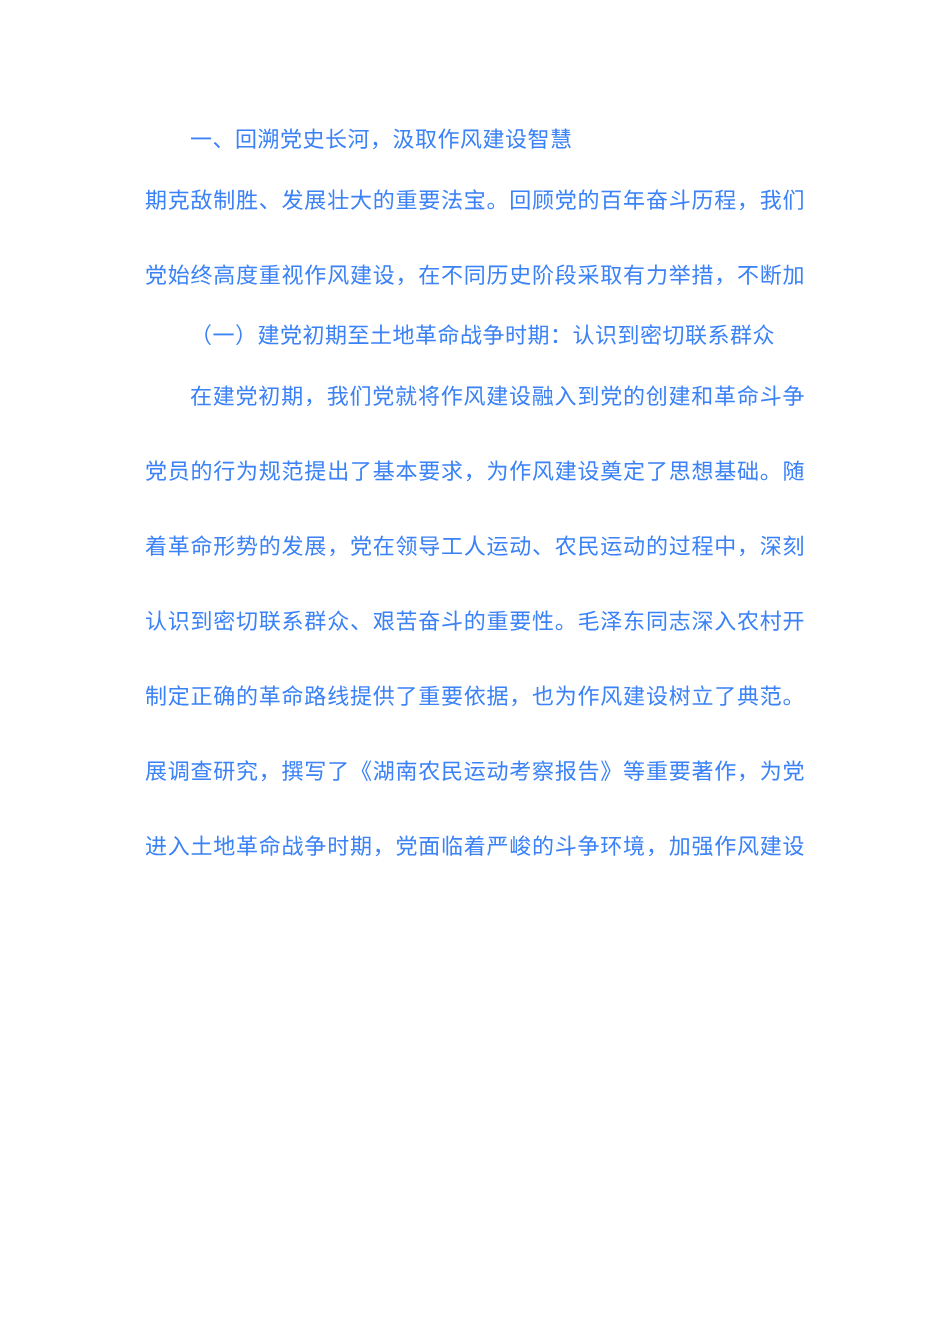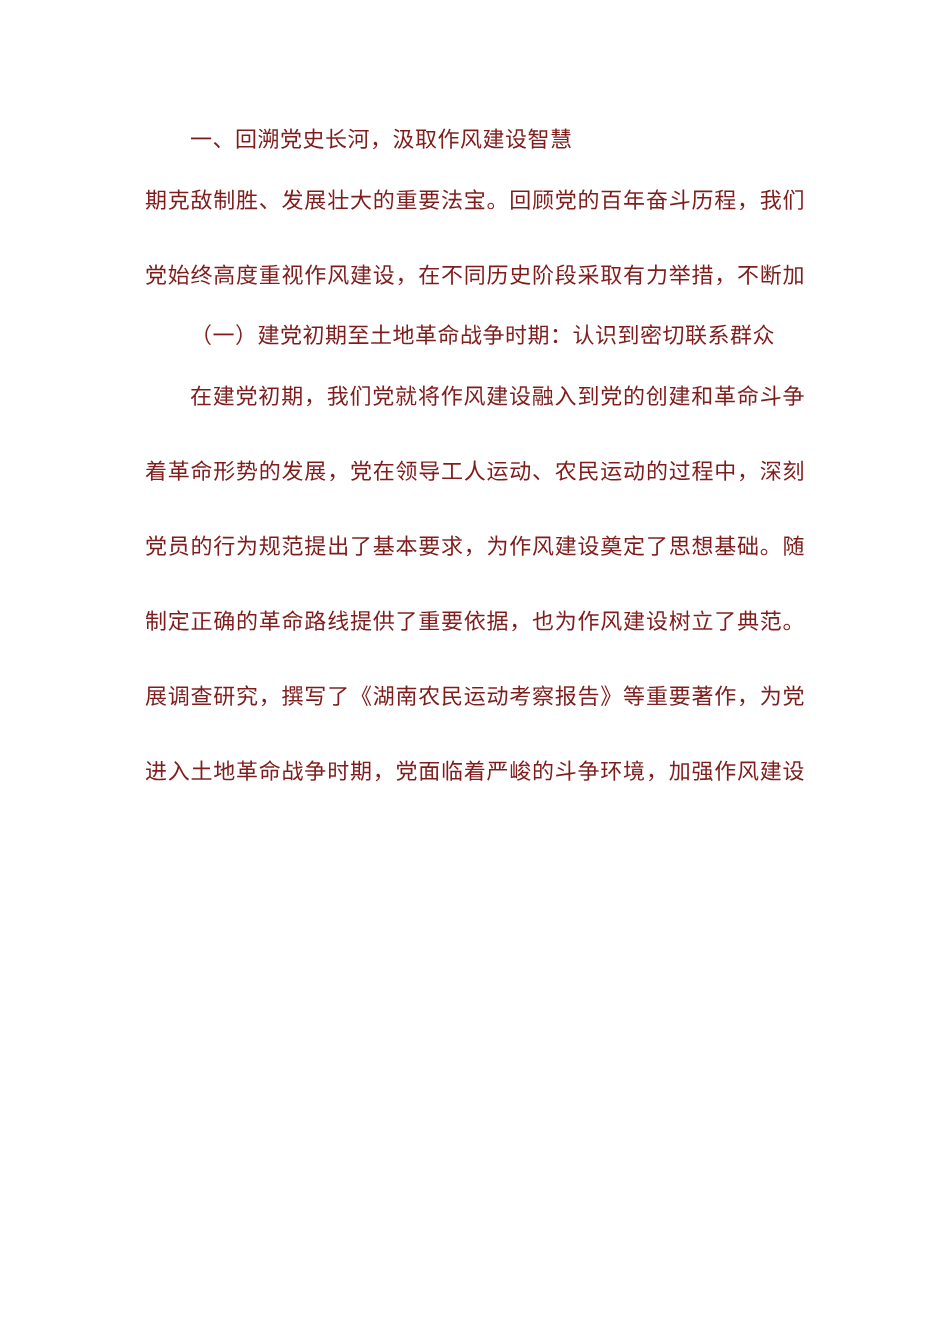--- a/index.html
+++ b/index.html
@@ -7,21 +7,21 @@
     padding: 0;
     background: #ffffff;
   }
   .page {
     position: relative;
     width: 950px;
     height: 1034px;
     background: #ffffff;
     overflow: hidden;
     font-family: "Liberation Serif", "DejaVu Serif", serif;
-    color: #7f1d1d;
+    color: #3b82f6;
   }
   .content {
     position: absolute;
     top: 117px;
     left: 145px;
     width: 660px;
   }
   .line {
     width: 660px;
     box-sizing: border-box;
@@ -53,20 +53,21 @@
   <div class="content">
 
     <div class="line heading-line indent">一、回溯党史长河，汲取作风建设智慧</div>
 
     <div class="line body-line justify">期克敌制胜、发展壮大的重要法宝。回顾党的百年奋斗历程，我们</div>
     <div class="line body-line justify">党始终高度重视作风建设，在不同历史阶段采取有力举措，不断加</div>
 
     <div class="line heading-line indent">（一）建党初期至土地革命战争时期：认识到密切联系群众</div>
 
     <div class="line body-line justify indent">在建党初期，我们党就将作风建设融入到党的创建和革命斗争</div>
+    <div class="line body-line justify">党员的行为规范提出了基本要求，为作风建设奠定了思想基础。随</div>
     <div class="line body-line justify">着革命形势的发展，党在领导工人运动、农民运动的过程中，深刻</div>
-    <div class="line body-line justify">党员的行为规范提出了基本要求，为作风建设奠定了思想基础。随</div>
+    <div class="line body-line justify">认识到密切联系群众、艰苦奋斗的重要性。毛泽东同志深入农村开</div>
     <div class="line body-line justify">制定正确的革命路线提供了重要依据，也为作风建设树立了典范。</div>
     <div class="line body-line justify">展调查研究，撰写了《湖南农民运动考察报告》等重要著作，为党</div>
     <div class="line body-line justify">进入土地革命战争时期，党面临着严峻的斗争环境，加强作风建设</div>
 
   </div>
 </main>
 
 </body></html>

